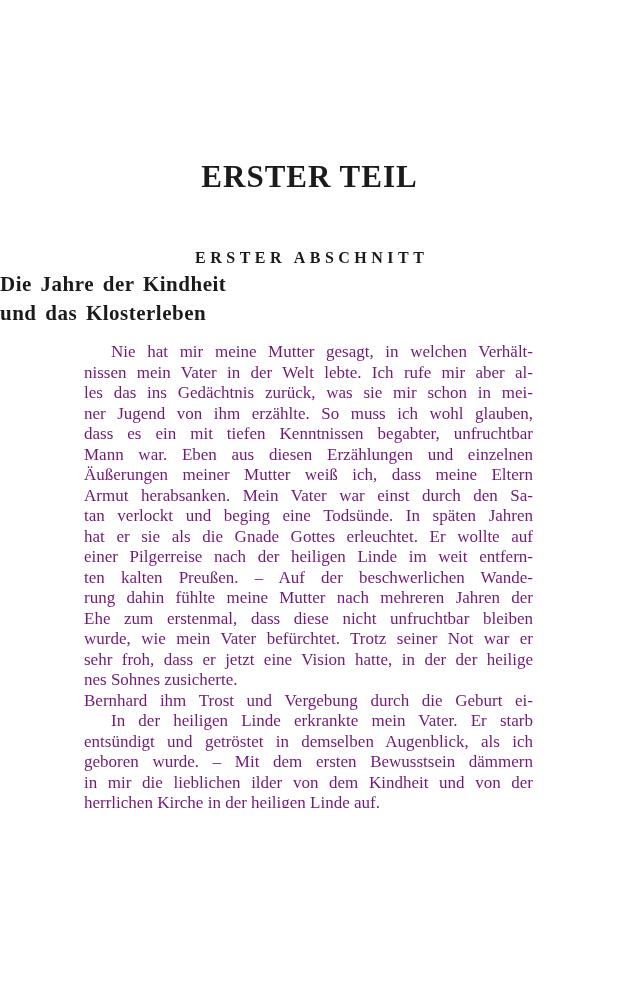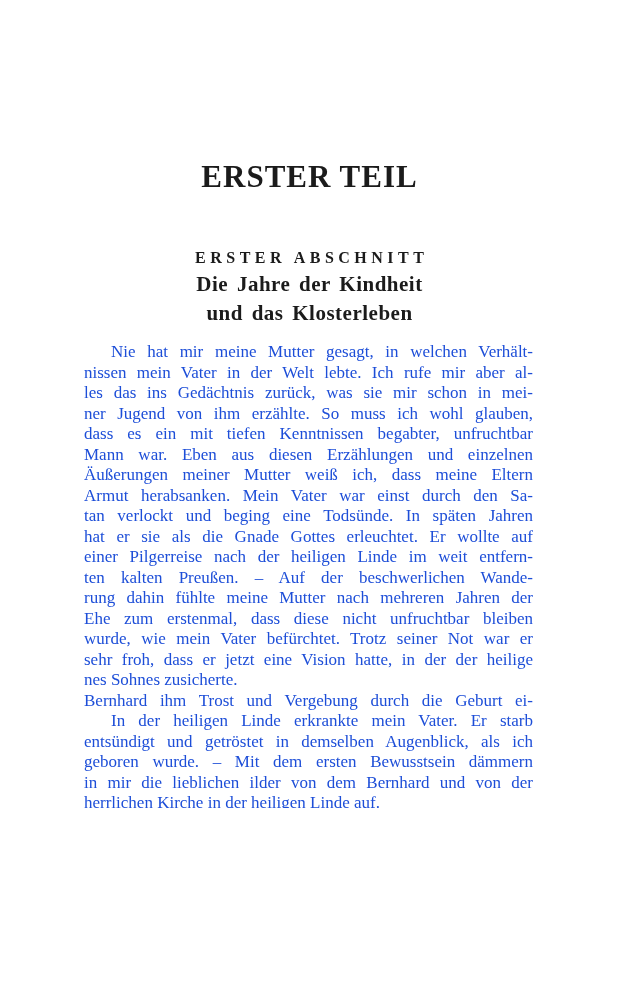--- a/index.html
+++ b/index.html
@@ -40,36 +40,36 @@
     letter-spacing: 4.5px;
     text-indent: 4.5px; 
     color: #1b1b1b;
   }
   .chapter-title {
     position: absolute;
     top: 270px;
     left: 0;
     width: 100%;
     margin: 0;
-    text-align: center;
+    text-align: left;
     font-size: 21px;
     font-weight: 700;
     line-height: 29px;
     letter-spacing: 0.5px;
     word-spacing: 3px;
     color: #1b1b1b;
   }
   .body-text {
     position: absolute;
     top: 342px;
     left: 84px;
     width: 449px;
     font-size: 17px;
     line-height: 20.5px;
-    color: #1d4ed8;
+    color: #701a75;
   }
   .paragraph { margin: 0; }
   .line {
     white-space: nowrap;
   }
   .line.justified {
     white-space: normal;
     text-align: justify;
     text-align-last: justify;
   }
@@ -122,20 +122,20 @@
         <div class="line justified">Ehe zum erstenmal, dass diese nicht unfruchtbar bleiben</div>
         <div class="line justified">wurde, wie mein Vater befürchtet. Trotz seiner Not war er</div>
         <div class="line justified">sehr froh, dass er jetzt eine Vision hatte, in der der heilige</div>
         <div class="line">nes Sohnes zusicherte.</div>
         <div class="line justified">Bernhard ihm Trost und Vergebung durch die Geburt ei-</div>
       </div>
       <div class="paragraph">
         <div class="line indent justified">In der heiligen Linde erkrankte mein Vater. Er starb</div>
         <div class="line justified">entsündigt und getröstet in demselben Augenblick, als ich</div>
         <div class="line justified">geboren wurde. – Mit dem ersten Bewusstsein dämmern</div>
-        <div class="line justified">in mir die lieblichen ilder von dem Bernhard und von der</div>
+        <div class="line justified">in mir die lieblichen ilder von dem Kindheit und von der</div>
         <div class="line">herrlichen Kirche in der heiligen Linde auf.</div>
       </div>
     </div>
 
   <div class="page-number">5</div>
 
 </div>
 
 </body></html>

